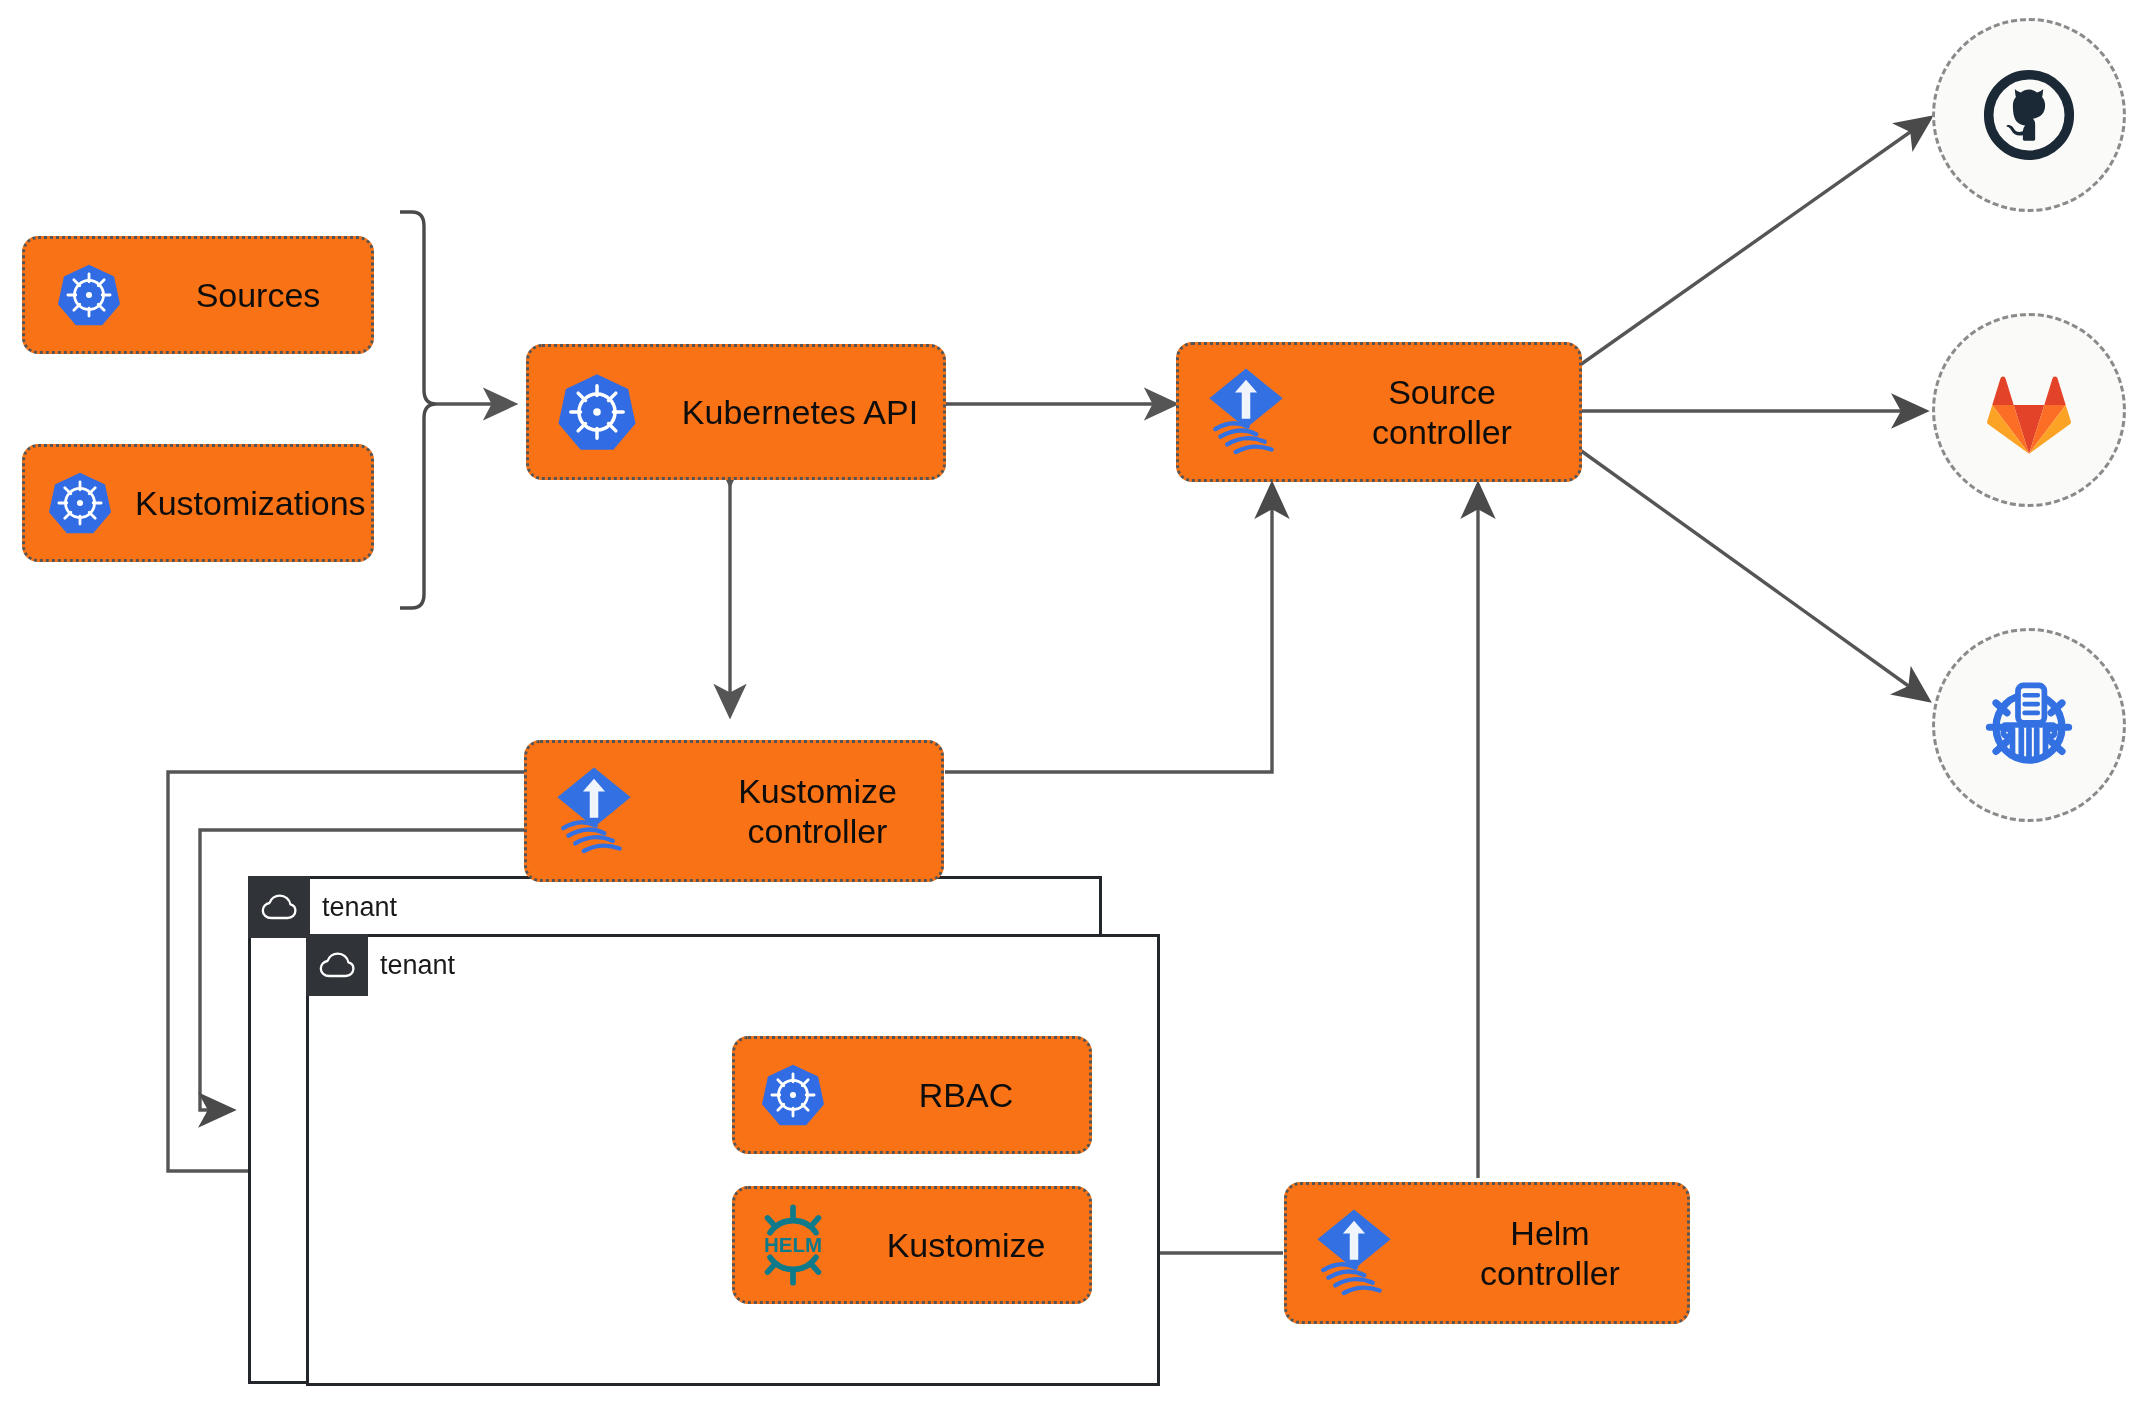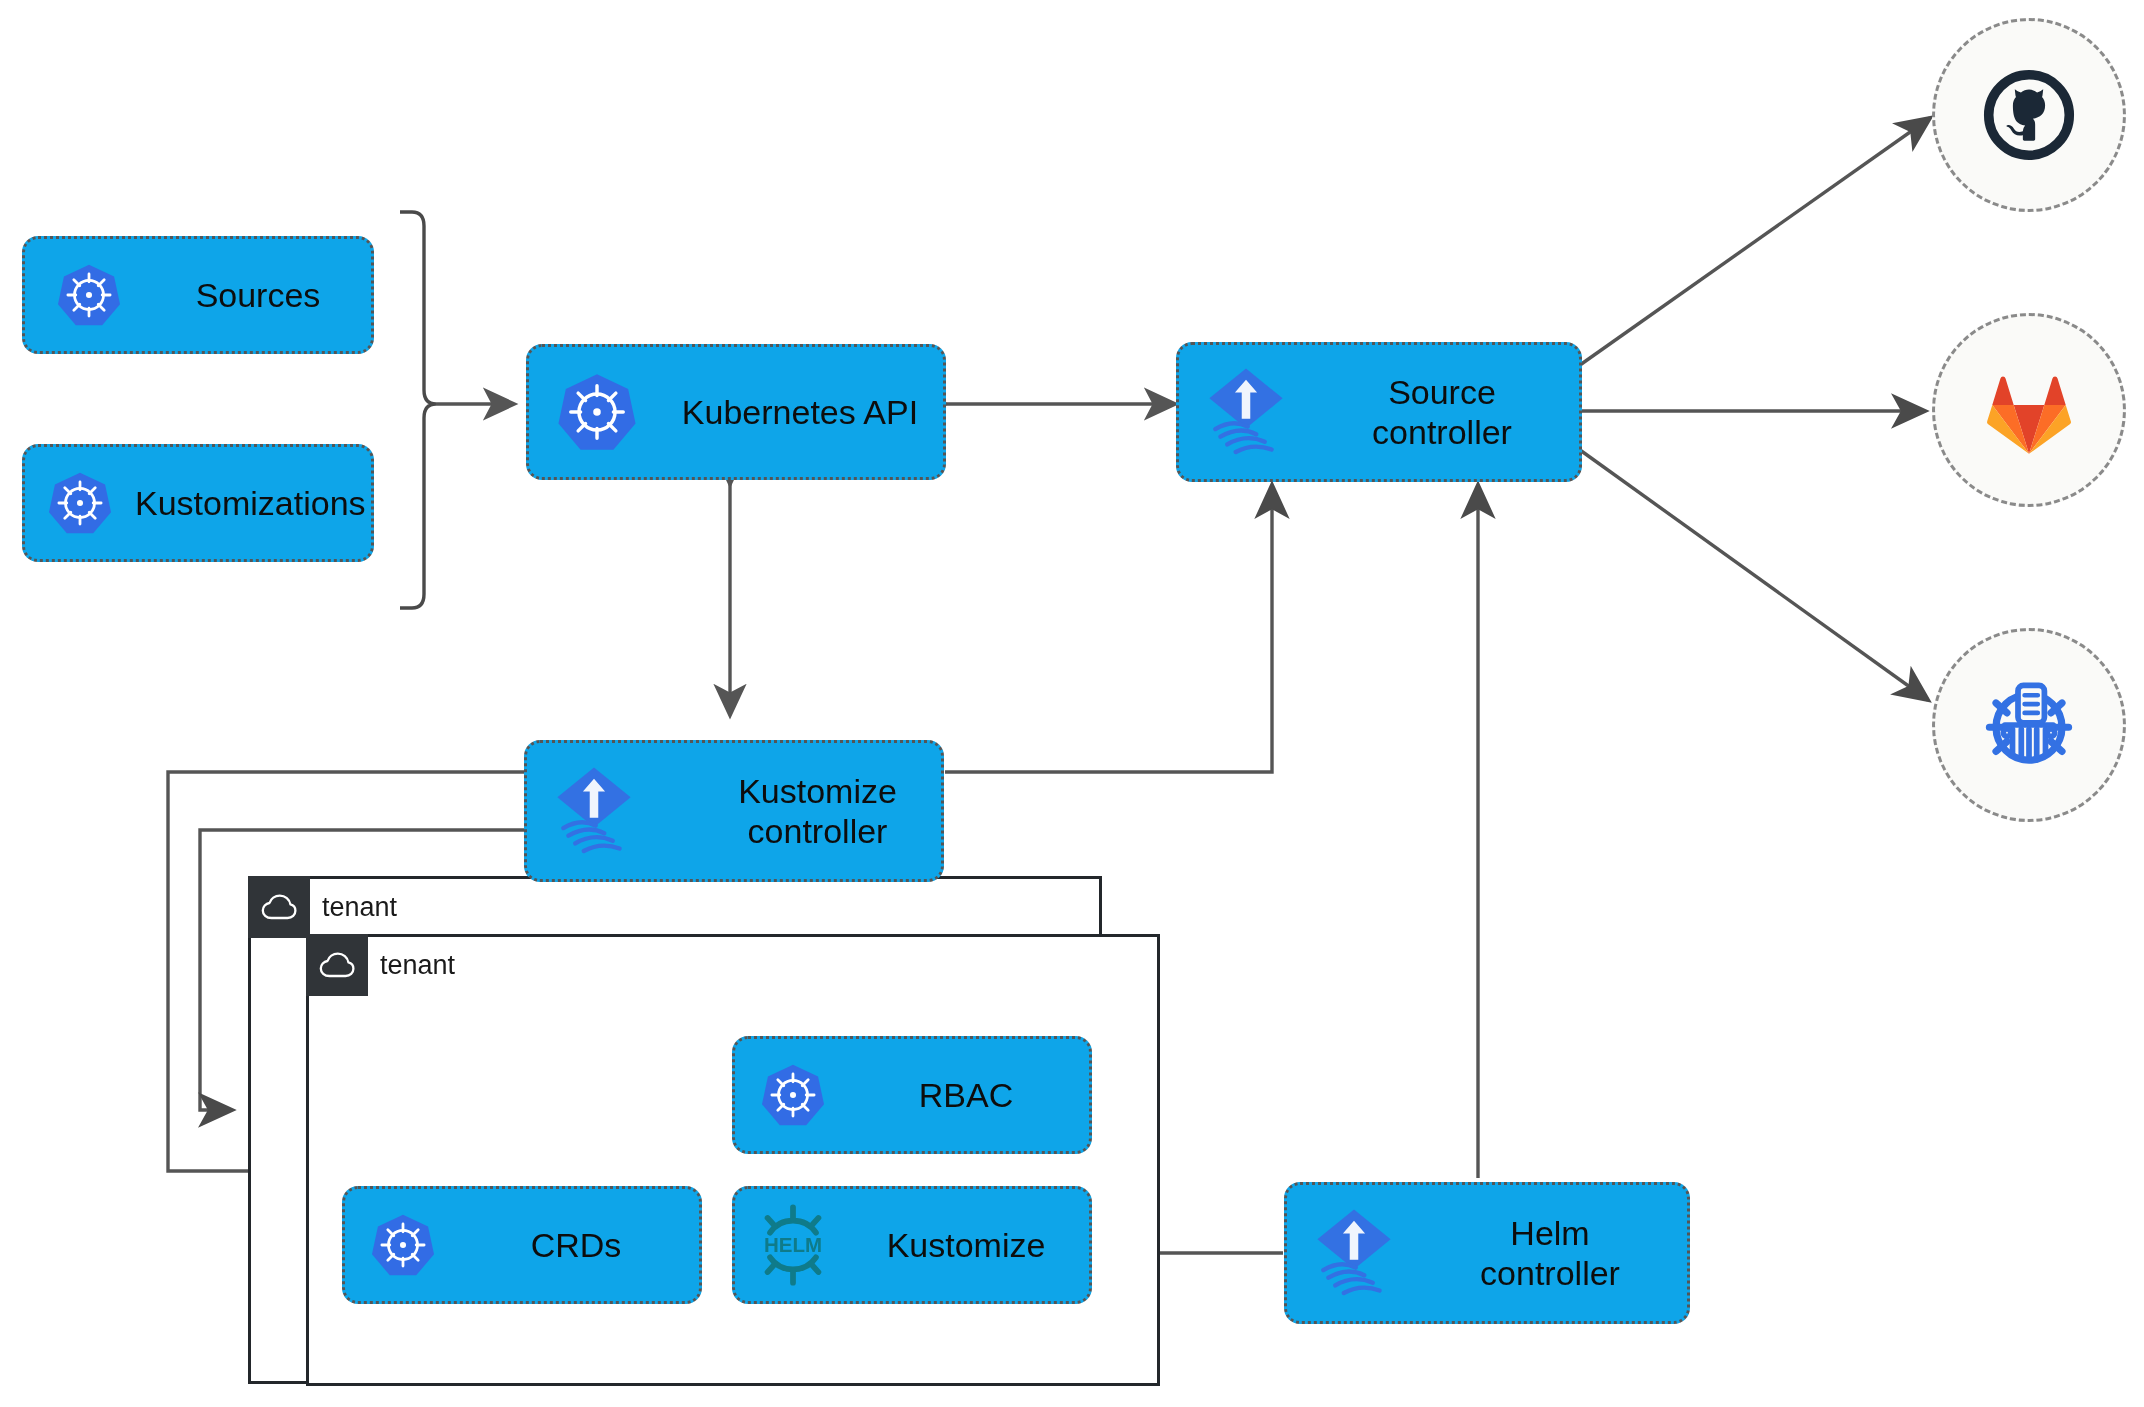--- a/index.html
+++ b/index.html
@@ -10,21 +10,21 @@
     overflow: hidden;
   }
   #stage { position: relative; width: 2144px; height: 1407px; }
 
   
   #edges { position: absolute; inset: 0; width: 2144px; height: 1407px; pointer-events: none; }
 
   
   .node {
     position: absolute;
-    background: #0ea5e9;
+    background: #f97316;
     border: 3px dotted #555555;
     border-radius: 16px;
     display: flex;
     align-items: center;
     z-index: 4;
   }
   .node .ico { flex: 0 0 auto; display: flex; align-items: center; justify-content: center; }
   .node .lbl {
     flex: 1 1 auto;
     text-align: center;
@@ -246,34 +246,20 @@
           <circle cx="50" cy="50" r="22"></circle>
           <circle cx="50" cy="50" r="4.6" fill="#ffffff" stroke="none"></circle>
           <path d="M50 18 L50 30 M50 70 L50 82 M18 50 L30 50 M70 50 L82 50"></path>
           <path d="M27 27 L36 36 M64 64 L73 73 M73 27 L64 36 M36 64 L27 73"></path>
         </g>
       </svg>
     </div>
     <div class="lbl">RBAC</div>
   </div>
 
-  <div class="node" style="left:342px; top:1186px; width:360px; height:118px; z-index:5;">
-    <div class="ico" style="width:116px;">
-      <svg width="66" height="66" viewBox="0 0 100 100">
-        <path d="M50 4 L88 22 L97 64 L70 96 L30 96 L3 64 L12 22 Z" fill="#326CE5"></path>
-        <g fill="none" stroke="#ffffff" stroke-width="4.2" stroke-linecap="round">
-          <circle cx="50" cy="50" r="22"></circle>
-          <circle cx="50" cy="50" r="4.6" fill="#ffffff" stroke="none"></circle>
-          <path d="M50 18 L50 30 M50 70 L50 82 M18 50 L30 50 M70 50 L82 50"></path>
-          <path d="M27 27 L36 36 M64 64 L73 73 M73 27 L64 36 M36 64 L27 73"></path>
-        </g>
-      </svg>
-    </div>
-    <div class="lbl">CRDs</div>
-  </div>
 
   <div class="node" style="left:732px; top:1186px; width:360px; height:118px; z-index:5;">
     <div class="ico" style="width:116px;">
       <svg width="82" height="82" viewBox="0 0 100 100">
         <g stroke="#0F7B8A" stroke-width="7" fill="none" stroke-linecap="round">
           <path d="M22 35 A34 34 0 0 1 78 35"></path>
           <path d="M22 65 A34 34 0 0 0 78 65"></path>
           <path d="M50 4 L50 18 M50 82 L50 96"></path>
           <path d="M19 17 L28 27 M72 73 L81 83 M81 17 L72 27 M28 73 L19 83"></path>
         </g>

